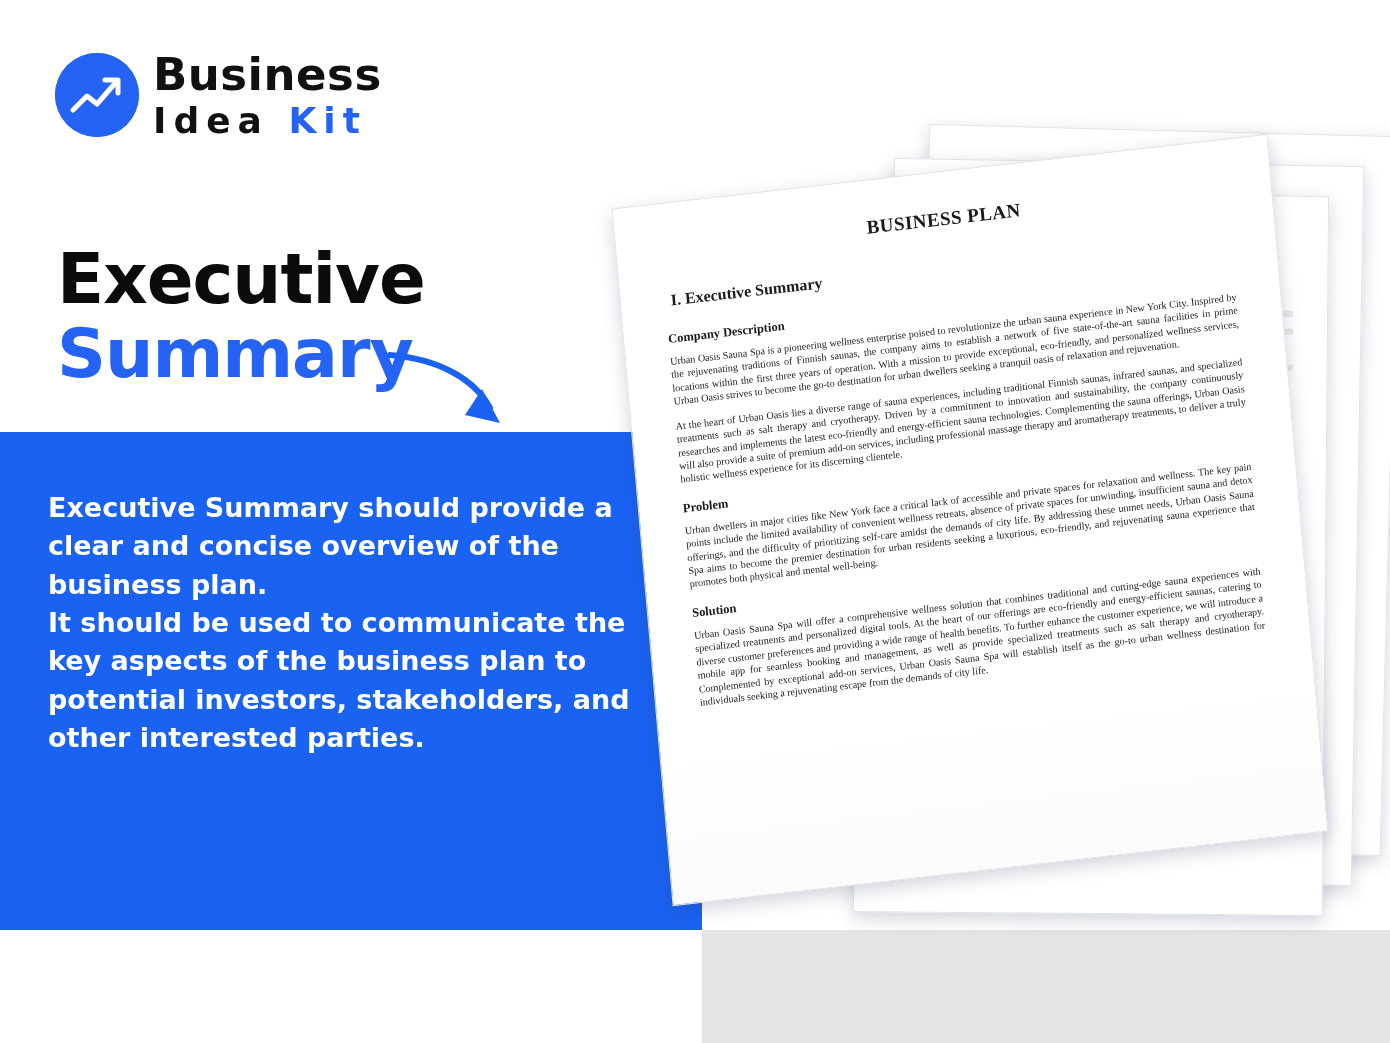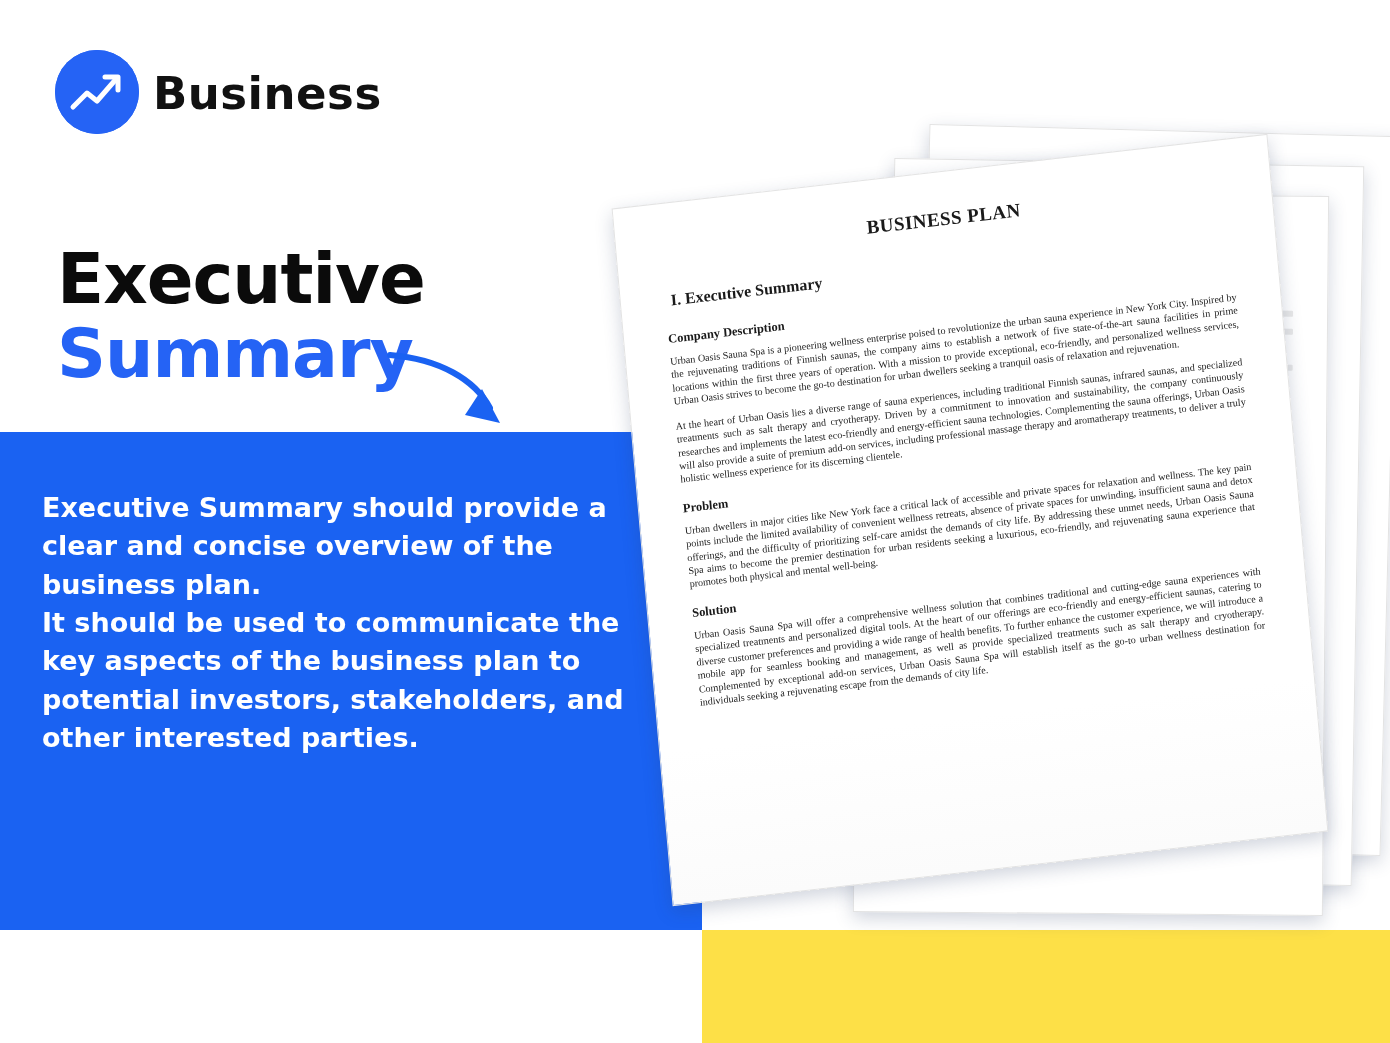--- a/index.html
+++ b/index.html
@@ -5,21 +5,21 @@
   * { box-sizing: border-box; margin: 0; padding: 0; }
   html, body {
     width: 1390px; height: 1043px;
     font-family: "Liberation Sans", sans-serif;
     background: #ffffff;
     overflow: hidden;
   }
   .canvas {
     position: relative;
     width: 1390px; height: 1043px;
-    background: #fde047;
+    background: #e5e5e5;
     overflow: hidden;
   }
   
   .white-panel {
     position: absolute;
     left: 0; top: 0;
     width: 702px; height: 432px;
     background: #ffffff;
   }
   .white-panel-2 {
@@ -97,21 +97,21 @@
 
   
   .blue-block {
     position: absolute;
     left: 0; top: 432px;
     width: 702px; height: 498px;
     background: #1a62f2;
   }
   .blue-text {
     position: absolute;
-    left: 42px; top: 57px;
+    left: 48px; top: 57px;
     width: 600px;
     color: #ffffff;
     font-size: 27px;
     font-weight: bold;
     line-height: 1.42;
     font-family: "DejaVu Sans", sans-serif;
   }
   .blue-text p + p { }
 
   
@@ -211,20 +211,21 @@
   <div class="logo-wrap">
     <div class="logo-mark">
       <svg width="84" height="84" viewBox="0 0 84 84">
         <circle cx="42" cy="42" r="42" fill="#2563f5"></circle>
         <polyline points="18,57 32,43 42,51 62,28" fill="none" stroke="#ffffff" stroke-width="5" stroke-linecap="round" stroke-linejoin="round"></polyline>
         <polyline points="50,27 63,27 63,40" fill="none" stroke="#ffffff" stroke-width="5" stroke-linecap="round" stroke-linejoin="round"></polyline>
       </svg>
     </div>
     <div class="logo-text">
       <div class="logo-line1">Business</div>
+      <div class="logo-line2"><span>Idea </span><span class="kit">Kit</span></div>
     </div>
   </div>
 
   <div class="title-wrap">
     <div class="title-1">Executive</div>
     <div class="title-2">Summary</div>
   </div>
 
   <div class="arrow">
     <svg width="140" height="100" viewBox="0 0 140 100">

